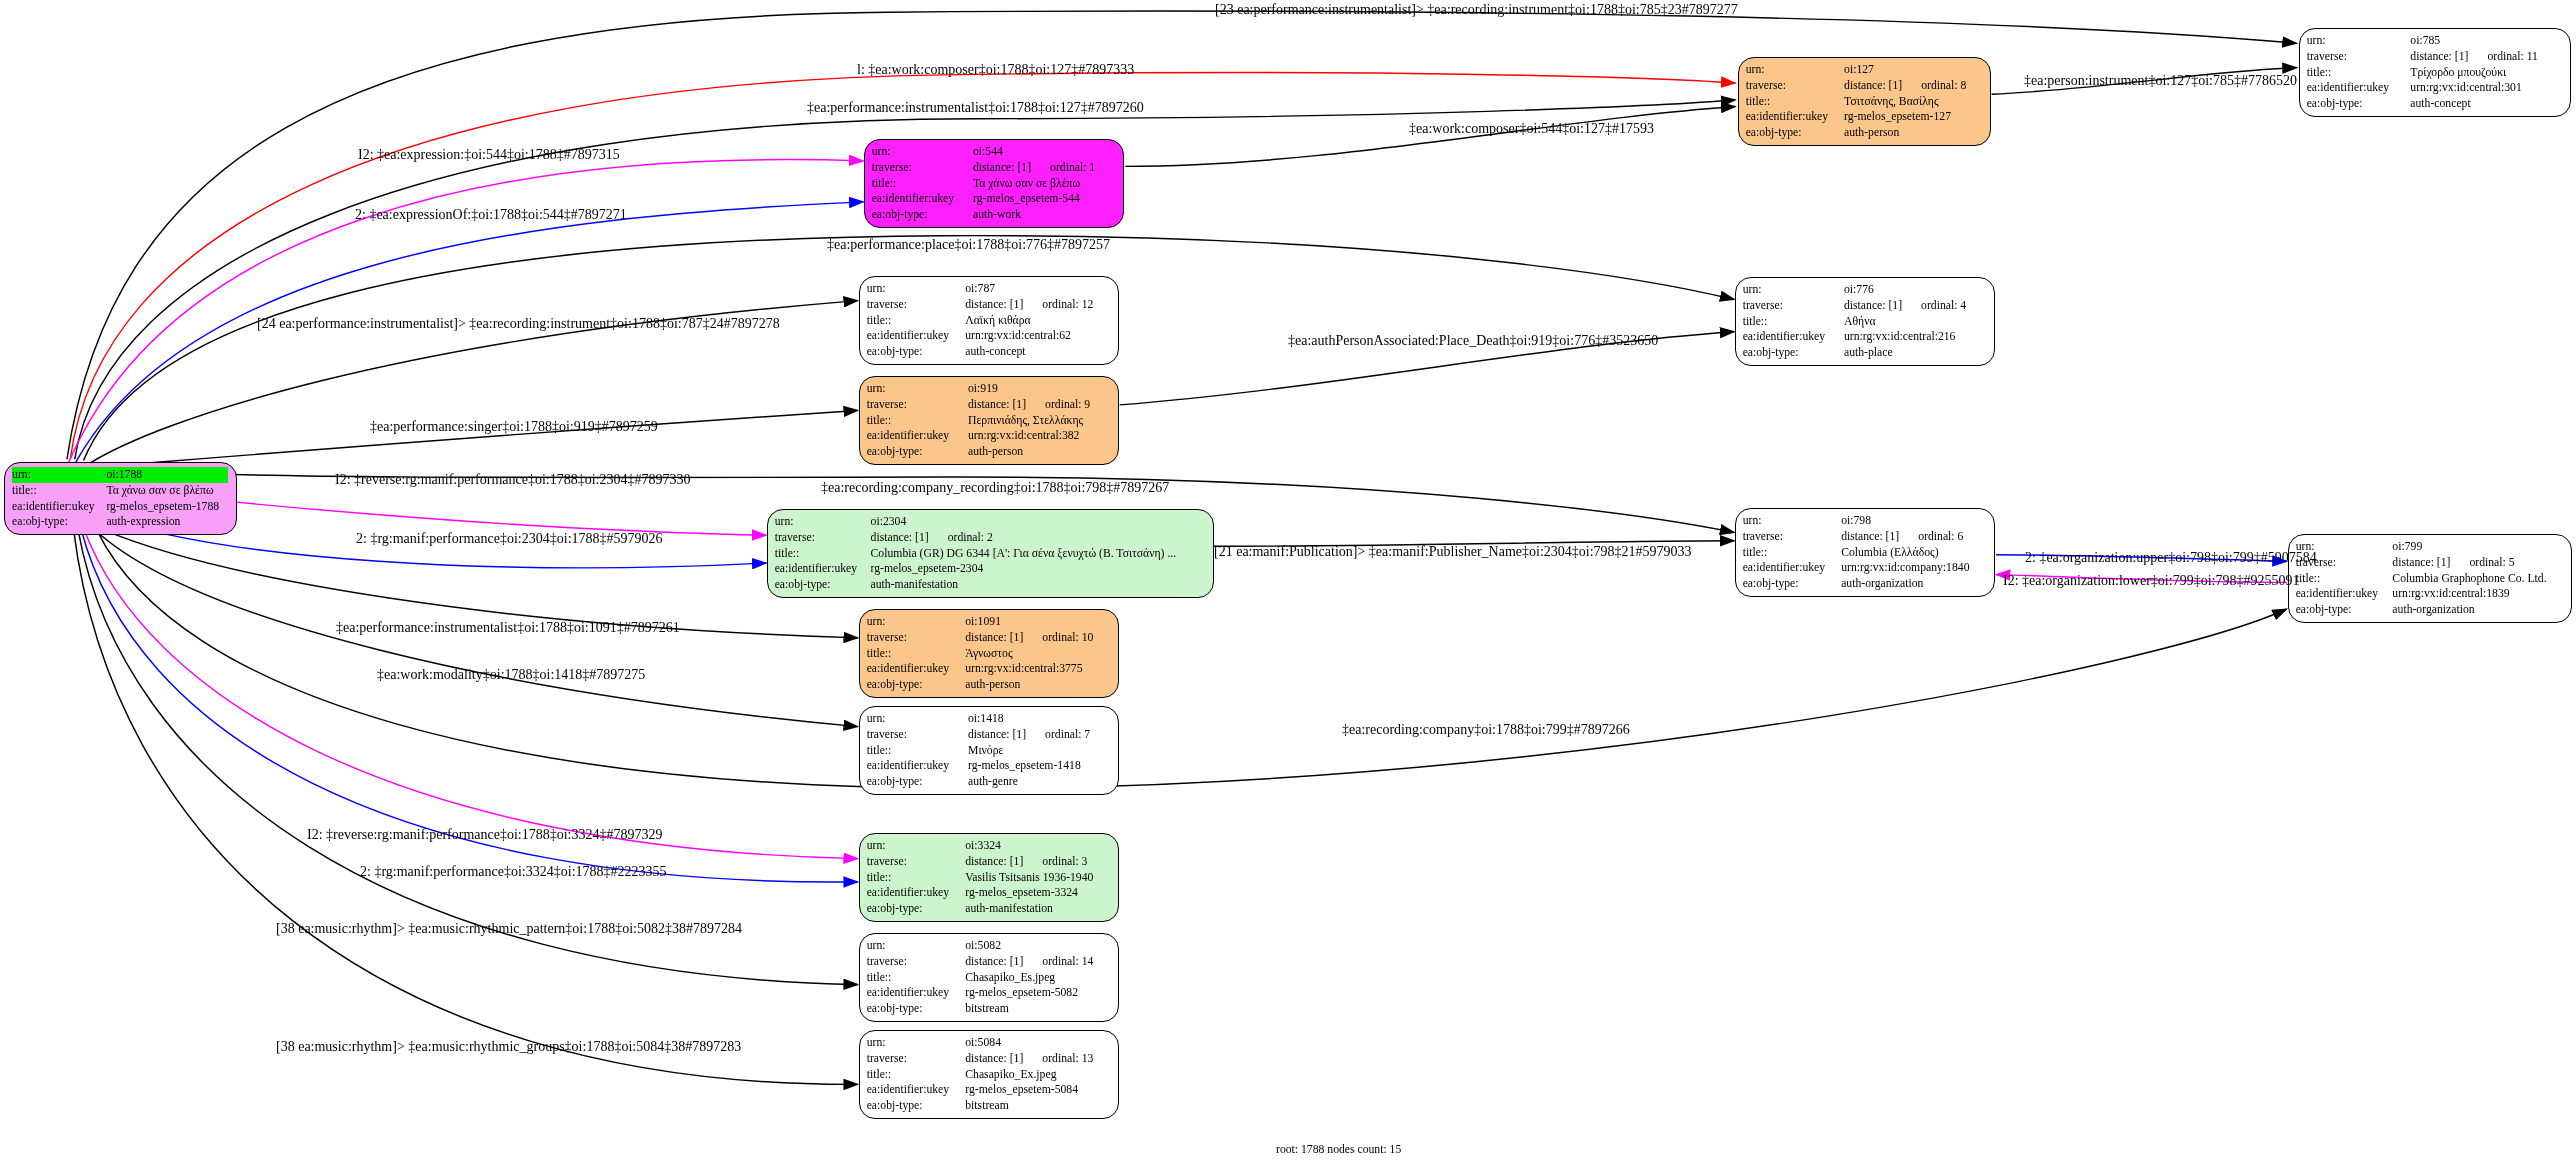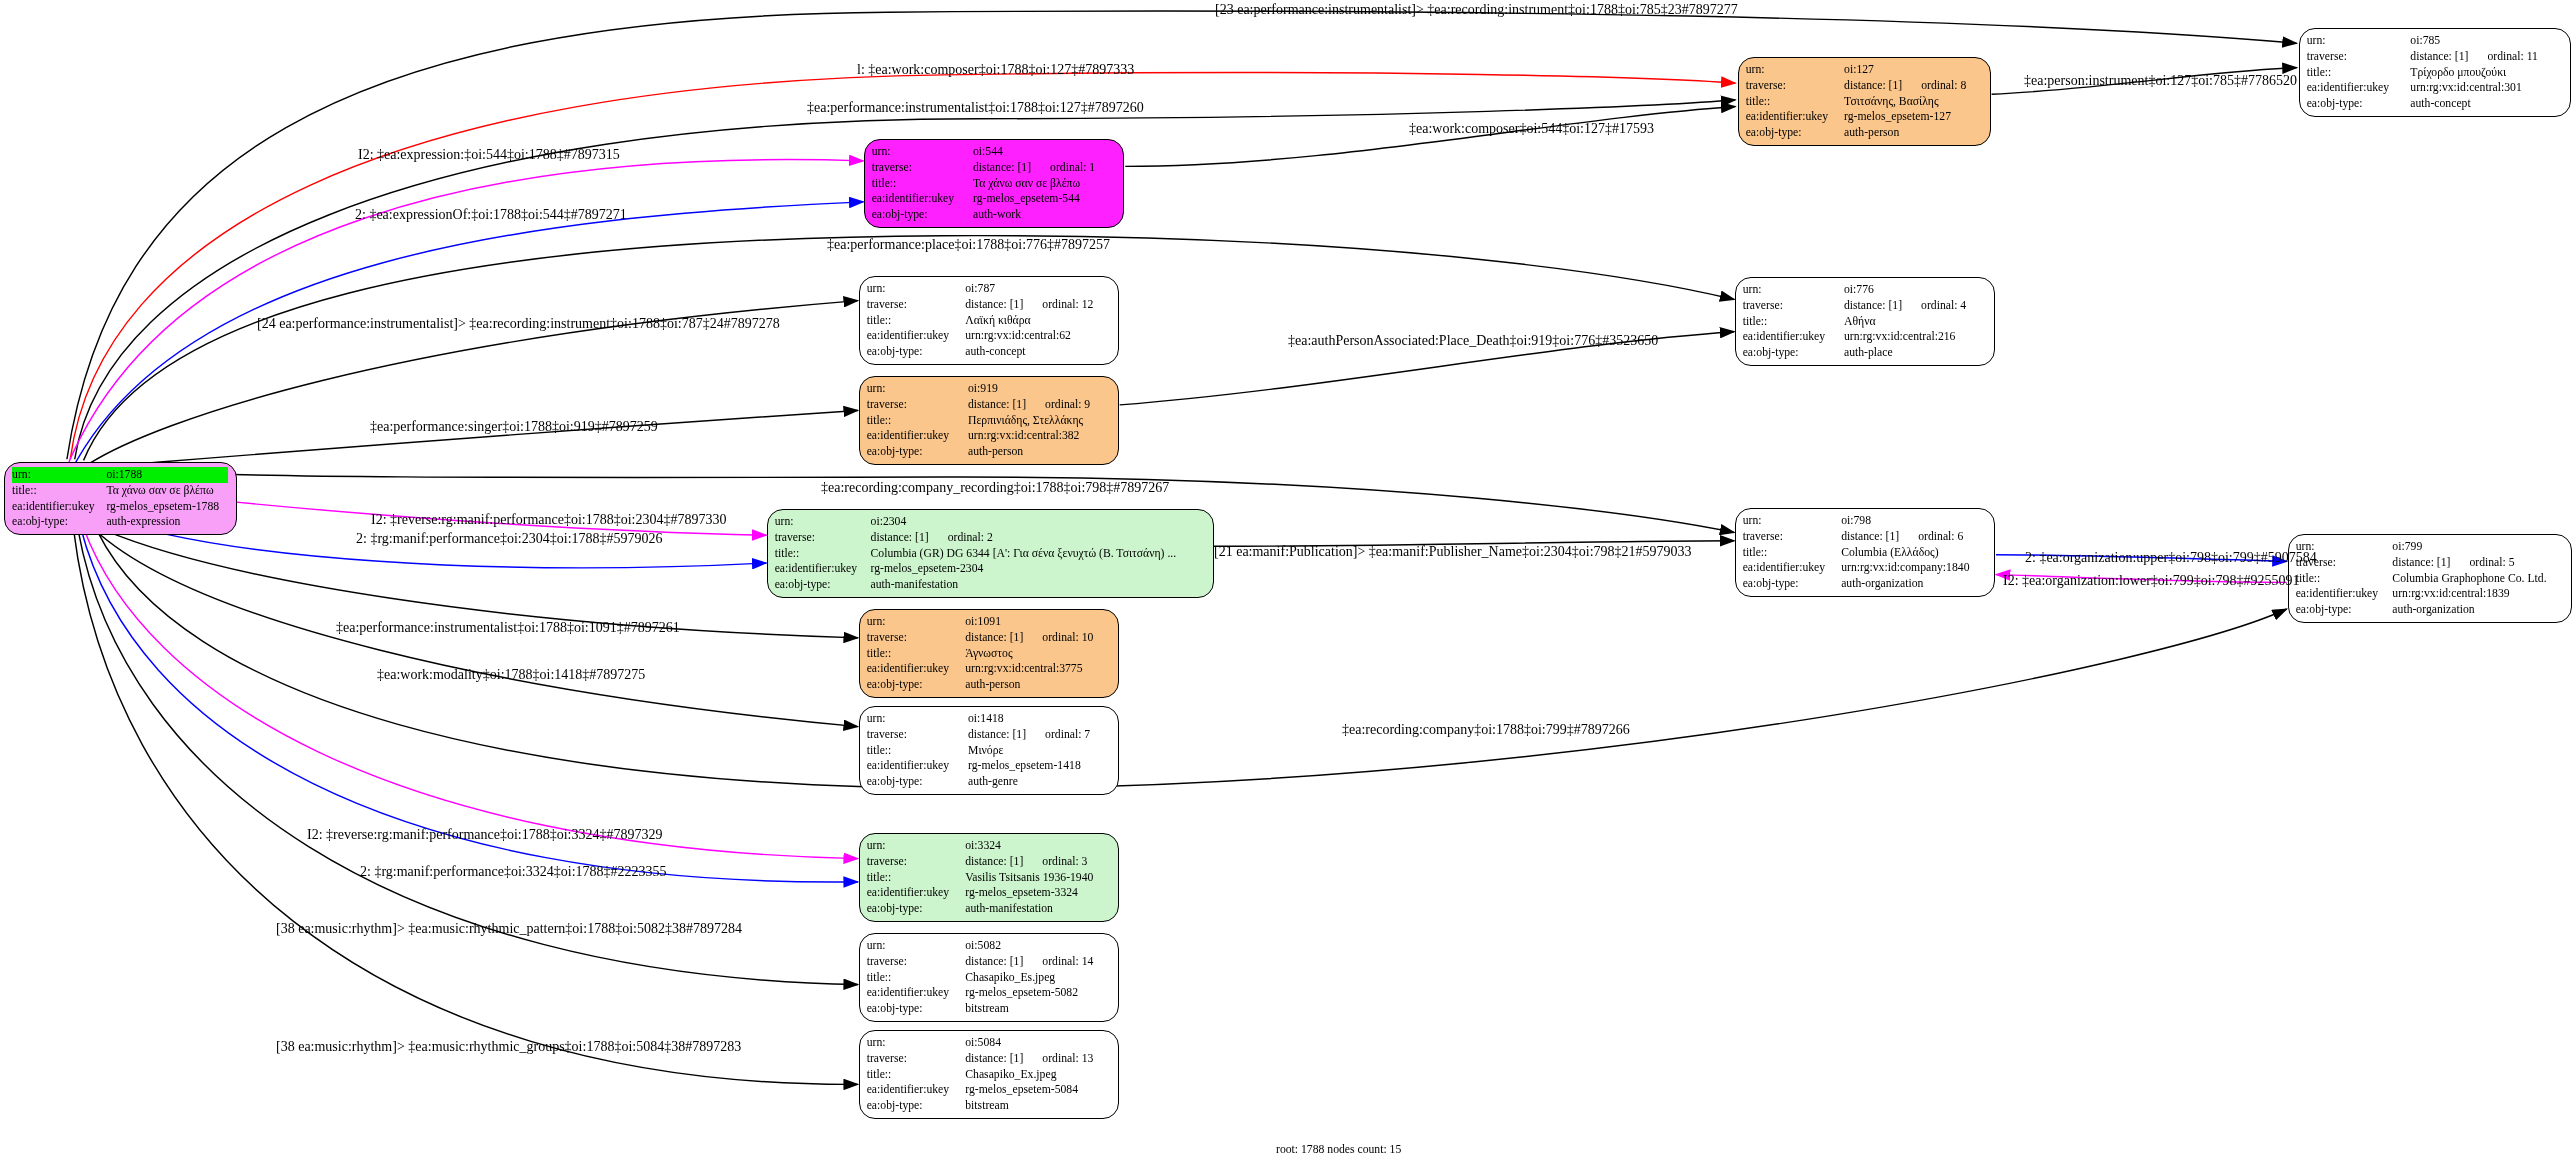--- a/index.html
+++ b/index.html
@@ -490,21 +490,21 @@
       <div class="edge-label" style="left: 807px; top: 100px;">‡ea:performance:instrumentalist‡oi:1788‡oi:127‡#7897260</div>
       <div class="edge-label" style="left: 1409px; top: 121px;">‡ea:work:composer‡oi:544‡oi:127‡#17593</div>
       <div class="edge-label" style="left: 2024px; top: 73px;">‡ea:person:instrument‡oi:127‡oi:785‡#7786520</div>
       <div class="edge-label" style="left: 358px; top: 147px;">I2: ‡ea:expression:‡oi:544‡oi:1788‡#7897315</div>
       <div class="edge-label" style="left: 355px; top: 207px;">2: ‡ea:expressionOf:‡oi:1788‡oi:544‡#7897271</div>
       <div class="edge-label" style="left: 827px; top: 237px;">‡ea:performance:place‡oi:1788‡oi:776‡#7897257</div>
       <div class="edge-label" style="left: 257px; top: 316px;">[24 ea:performance:instrumentalist]&gt; ‡ea:recording:instrument‡oi:1788‡oi:787‡24#7897278</div>
       <div class="edge-label" style="left: 1288px; top: 333px;">‡ea:authPersonAssociated:Place_Death‡oi:919‡oi:776‡#3523650</div>
       <div class="edge-label" style="left: 370px; top: 419px; text-align: center;">‡ea:performance:singer‡oi:1788‡oi:919‡#7897259</div>
       <div class="edge-label" style="left: 821px; top: 480px;">‡ea:recording:company_recording‡oi:1788‡oi:798‡#7897267</div>
-      <div class="edge-label" style="left: 335px; top: 512px; margin-left: 36px;">I2: ‡reverse:rg:manif:performance‡oi:1788‡oi:2304‡#7897330</div>
+      <div class="edge-label" style="left: 335px; top: 472px;">I2: ‡reverse:rg:manif:performance‡oi:1788‡oi:2304‡#7897330</div>
       <div class="edge-label" style="left: 356px; top: 531px;">2: ‡rg:manif:performance‡oi:2304‡oi:1788‡#5979026</div>
       <div class="edge-label" style="left: 1214px; top: 544px;">[21 ea:manif:Publication]&gt; ‡ea:manif:Publisher_Name‡oi:2304‡oi:798‡21#5979033</div>
       <div class="edge-label" style="left: 2025px; top: 550px;">2: ‡ea:organization:upper‡oi:798‡oi:799‡#5907584</div>
       <div class="edge-label" style="left: 2003px; top: 573px;">I2: ‡ea:organization:lower‡oi:799‡oi:798‡#9255091</div>
       <div class="edge-label" style="left: 336px; top: 620px;">‡ea:performance:instrumentalist‡oi:1788‡oi:1091‡#7897261</div>
       <div class="edge-label" style="left: 377px; top: 667px;">‡ea:work:modality‡oi:1788‡oi:1418‡#7897275</div>
       <div class="edge-label" style="left: 1342px; top: 722px;">‡ea:recording:company‡oi:1788‡oi:799‡#7897266</div>
       <div class="edge-label" style="left: 307px; top: 827px;">I2: ‡reverse:rg:manif:performance‡oi:1788‡oi:3324‡#7897329</div>
       <div class="edge-label" style="left: 360px; top: 864px;">2: ‡rg:manif:performance‡oi:3324‡oi:1788‡#2223355</div>
       <div class="edge-label" style="left: 276px; top: 921px;">[38 ea:music:rhythm]&gt; ‡ea:music:rhythmic_pattern‡oi:1788‡oi:5082‡38#7897284</div>

